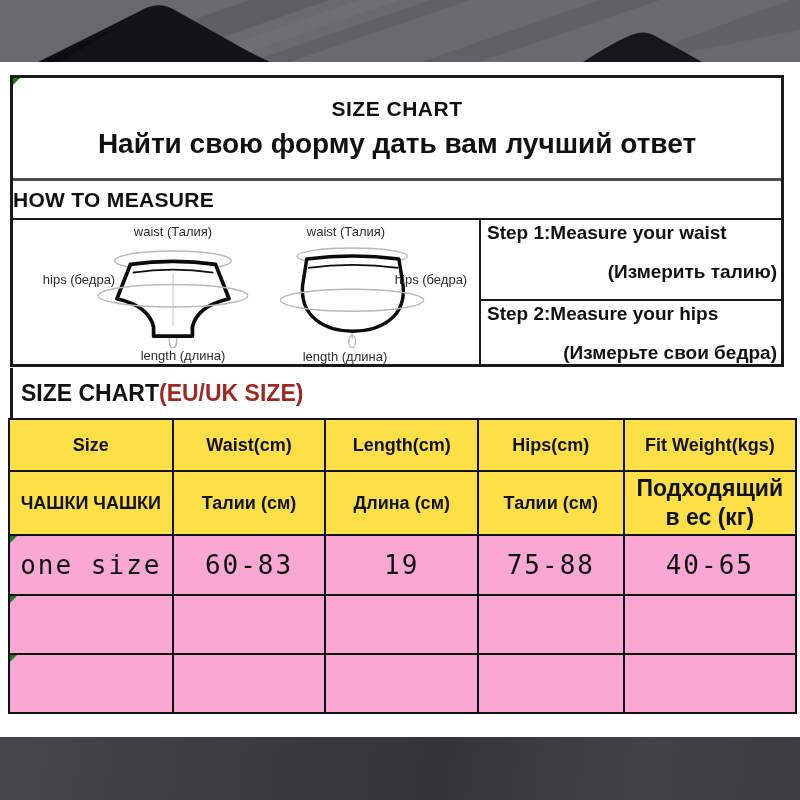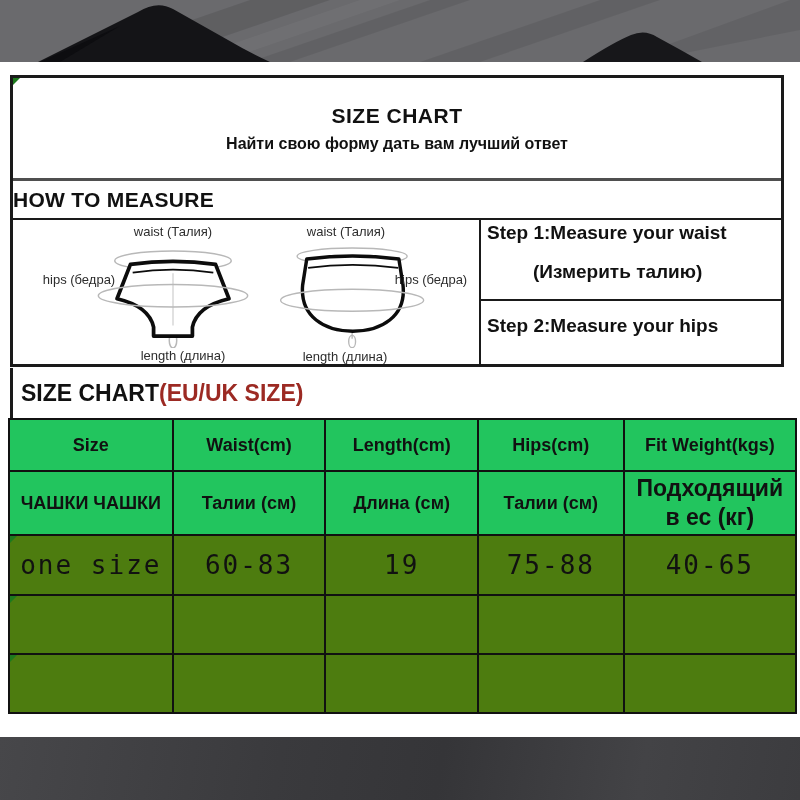--- a/index.html
+++ b/index.html
@@ -26,62 +26,62 @@
     background: #fff;
   }
   .title-block {
     height: 103px;
     border-bottom: 3px solid #4f4f4f;
     display: flex; flex-direction: column; align-items: center; justify-content: center;
     gap: 7px;
   }
   .title-line1 { font-size: 21px; font-weight: bold; color: #111; letter-spacing: .5px; }
   .title-line2 { font-size: 20px; font-weight: bold; color: #111; }
-  .title-line3 { font-size: 16px; font-weight: bold; color: #111; }
+  .title-line3 { font-size: 28px; font-weight: bold; color: #111; }
 
   .measure-heading {
     height: 39px; line-height: 37px;
     border-bottom: 2px solid #1a1a1a;
     padding-left: 0;
     font-size: 21px; font-weight: bold; color: #111; letter-spacing: .3px;
   }
 
   .measure-row { display: flex; height: 144px; }
   .diagrams-cell { position: relative; width: 466px; height: 144px; }
   .diag-label { position: absolute; font-size: 13px; color: #2d2d2d; text-align: center; white-space: nowrap; }
   .diagrams-cell svg { position: absolute; }
 
   .steps-cell { flex: 1; border-left: 2px solid #1a1a1a; display: flex; flex-direction: column; }
   .step-cell { flex: 1; display: flex; flex-direction: column; justify-content: center; padding: 2px 4px 16px 6px; }
   .step-cell.first { border-bottom: 2px solid #1a1a1a; }
   .step-en { font-size: 19px; font-weight: bold; color: #111; }
-  .step-ru { font-size: 19px; font-weight: bold; color: #111; text-align: left; padding-left: 46px; margin-top: 17px; }
+  .step-ru { font-size: 19px; font-weight: bold; color: #111; text-align: right; padding-left: 46px; margin-top: 17px; }
 
   
   .chart-heading {
     position: absolute; left: 10px; top: 368px; width: 774px; height: 64px;
     border-left: 3px solid #1a1a1a;
     line-height: 50px; padding-left: 8px;
     font-size: 23px; font-weight: bold; color: #111;
   }
   .chart-heading .red { color: #9c2a23; }
 
   
   table.size-table {
     position: absolute; left: 8px; top: 418px; width: 789px;
     border-collapse: collapse; table-layout: fixed;
   }
   .size-table td {
     border: 2px solid #111;
     text-align: center; vertical-align: middle;
     color: #111;
     position: relative;
-    background: #4d7c0f;
-  }
-  .size-table tr.hdr td { background: #22c55e; font-weight: bold; }
+    background: #f9a8d4;
+  }
+  .size-table tr.hdr td { background: #fde047; font-weight: bold; }
   .size-table tr.hdr-en td { height: 52px; font-size: 18px; }
   .size-table tr.hdr-ru td { height: 64px; font-size: 18px; }
   .size-table tr.hdr-ru td.wrap { font-size: 23px; line-height: 1.25; padding: 0 6px; }
   .size-table tr.data td {
     height: 60px;
     font-family: "DejaVu Sans Mono", monospace;
     font-size: 26px; letter-spacing: 2px;
   }
   .size-table tr.empty td { height: 59px; }
 
@@ -161,20 +161,21 @@
         <div class="diag-label" style="left:262px; top:129px;width:140px;">length (длина)</div>
       </div>
 
       <div class="steps-cell">
         <div class="step-cell first">
           <div class="step-en">Step 1:Measure your waist</div>
           <div class="step-ru">(Измерить талию)</div>
         </div>
         <div class="step-cell">
           <div class="step-en">Step 2:Measure your hips</div>
+          <div class="step-ru">(Измерьте свои бедра)</div>
         </div>
       </div>
     </div>
   </div>
 
   <div class="chart-heading">
     <span>SIZE CHART</span><span class="red">(EU/UK SIZE)</span>
   </div>
 
   <table class="size-table">

